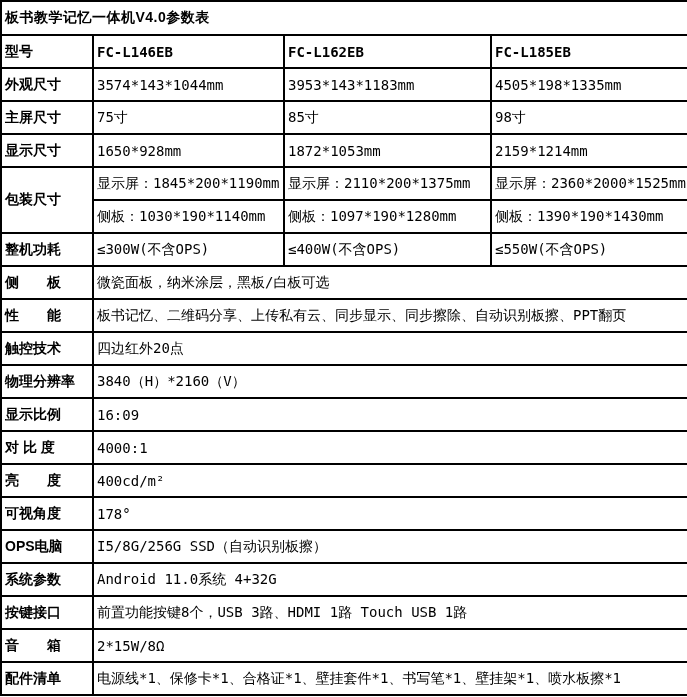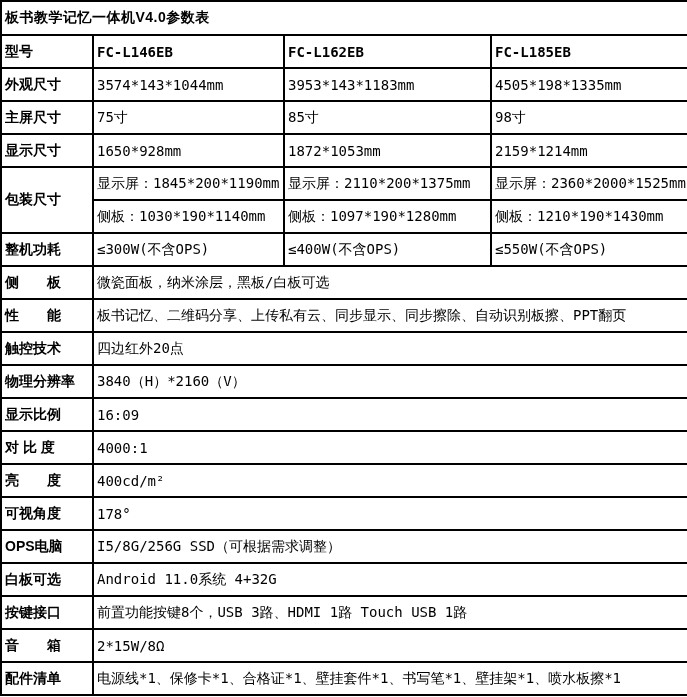--- a/index.html
+++ b/index.html
@@ -98,21 +98,21 @@
 
   <tr>
     <td class="label-cell" rowspan="2">包装尺寸</td>
     <td class="value-cell">显示屏：1845*200*1190mm</td>
     <td class="value-cell">显示屏：2110*200*1375mm</td>
     <td class="value-cell">显示屏：2360*2000*1525mm</td>
   </tr>
   <tr>
     <td class="value-cell">侧板：1030*190*1140mm</td>
     <td class="value-cell">侧板：1097*190*1280mm</td>
-    <td class="value-cell">侧板：1210*190*1430mm</td>
+    <td class="value-cell">侧板：1390*190*1430mm</td>
   </tr>
 
   <tr>
     <td class="label-cell">整机功耗</td>
     <td class="value-cell">≤300W(不含OPS)</td>
     <td class="value-cell">≤400W(不含OPS)</td>
     <td class="value-cell">≤550W(不含OPS)</td>
   </tr>
 
   <tr>
@@ -142,24 +142,24 @@
   <tr>
     <td class="label-cell">亮　　度</td>
     <td colspan="3" class="value-cell">400cd/m²</td>
   </tr>
   <tr>
     <td class="label-cell">可视角度</td>
     <td colspan="3" class="value-cell">178°</td>
   </tr>
   <tr>
     <td class="label-cell">OPS电脑</td>
-    <td colspan="3" class="value-cell">I5/8G/256G SSD（可根据需求调整）</td>
+    <td colspan="3" class="value-cell">I5/8G/256G SSD（自动识别板擦）</td>
   </tr>
   <tr>
-    <td class="label-cell">白板可选</td>
+    <td class="label-cell">系统参数</td>
     <td colspan="3" class="value-cell">Android 11.0系统 4+32G</td>
   </tr>
   <tr>
     <td class="label-cell">按键接口</td>
     <td colspan="3" class="value-cell">前置功能按键8个，USB 3路、HDMI 1路 Touch USB 1路</td>
   </tr>
   <tr>
     <td class="label-cell">音　　箱</td>
     <td colspan="3" class="value-cell">2*15W/8Ω</td>
   </tr>

